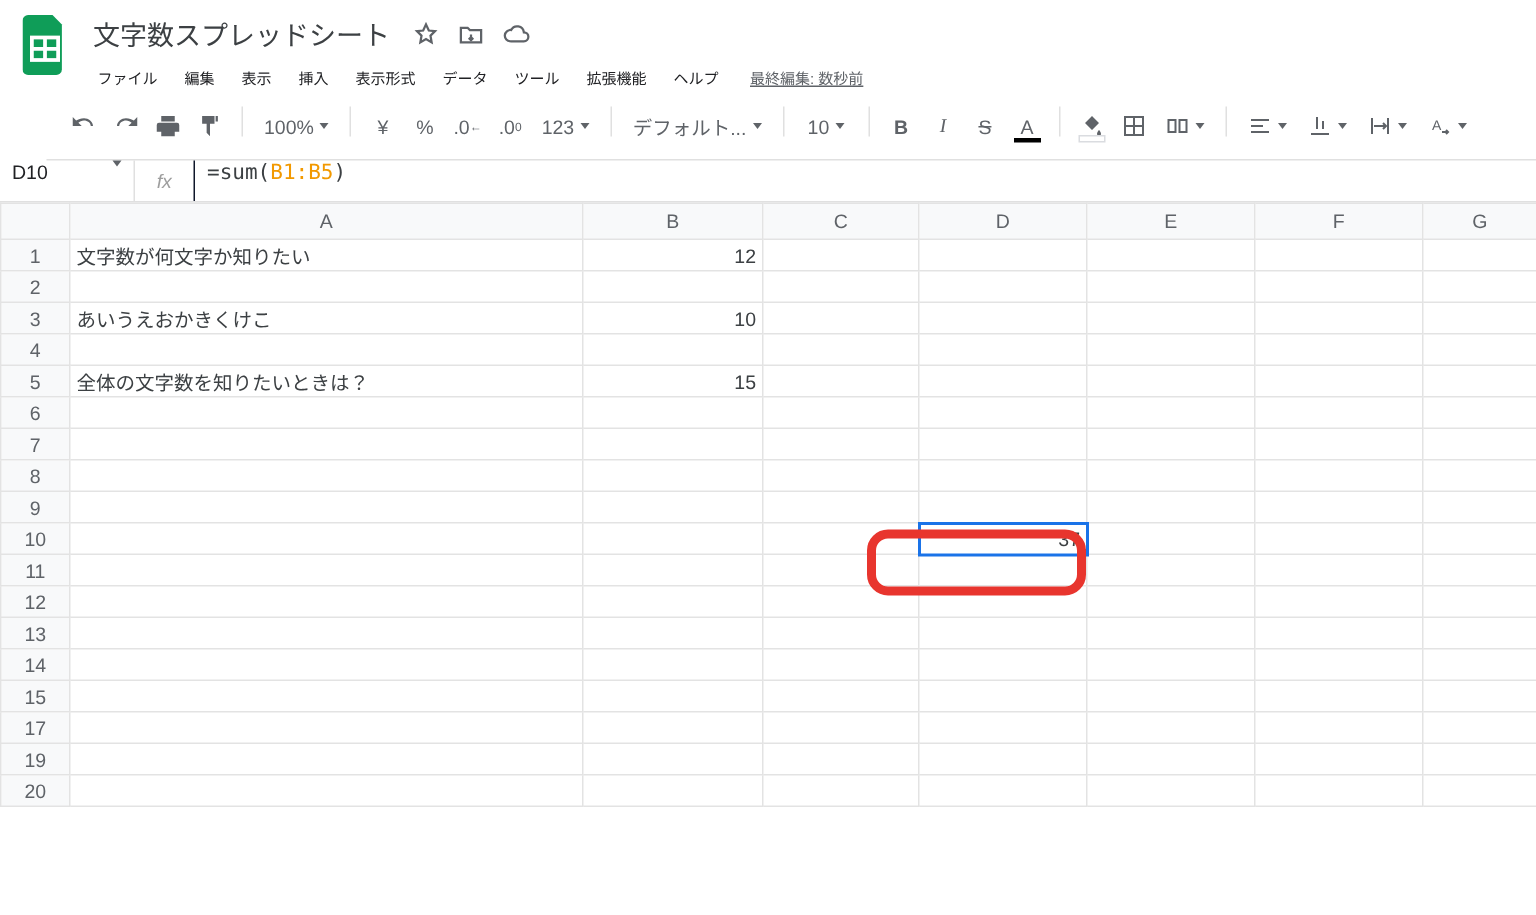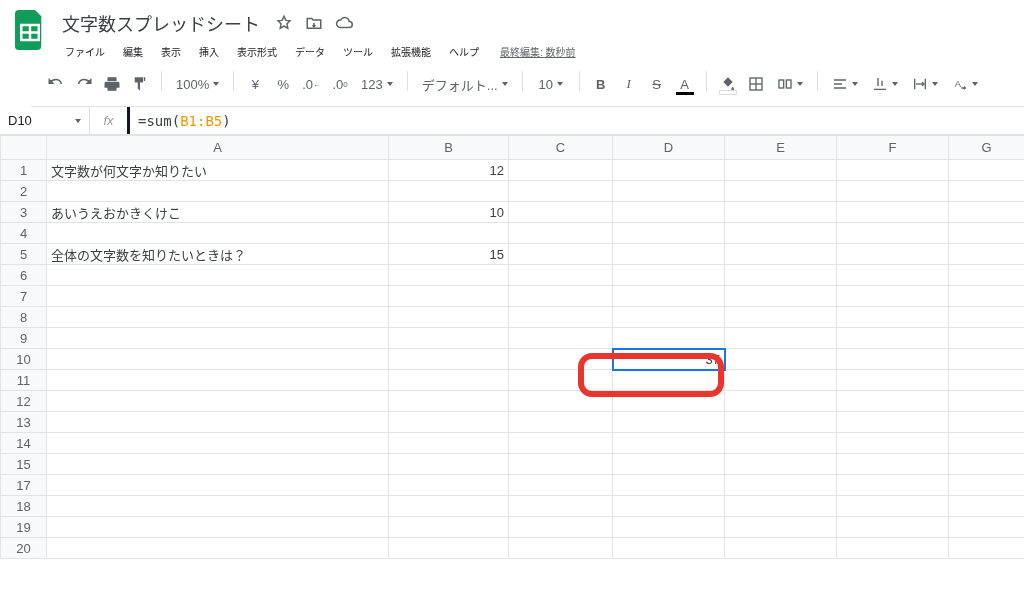--- a/index.html
+++ b/index.html
@@ -21,23 +21,23 @@
   .tbtn svg{ fill:#5f6368;}
   .sep { width:1px; height:20px; background:#e0e0e0; margin:0 6px;}
   .tdrop { display:flex; align-items:center; gap:4px; padding:0 6px;}
   .caret { width:0;height:0;border-left:3px solid transparent;border-right:3px solid transparent;border-top:4px solid #5f6368;}
   .text-color { position:relative;}
   .text-color::after{ content:""; position:absolute; bottom:2px; left:4px; right:4px; height:3px; background:#000;}
   .fill-color { position:relative;}
   .fill-color::after{ content:""; position:absolute; bottom:2px; left:4px; right:4px; height:3px; background:#fff; border:1px solid #dadce0;}
   
   .formula-bar { display:flex; align-items:center; border-bottom:1px solid #e0e0e0; height:28px; font-size:13px;}
-  .name-box { width:90px; border-right:1px solid #e0e0e0; padding:0 8px; display:flex; align-items:center; justify-content:space-between; color:#202124; height:100%;}
-  .fx { width:40px; color:#9e9e9e; font-style:italic; display:flex; align-items:center; justify-content:center; border-right:3px solid #0f172a; height:100%;}
-  .formula-input { flex:1; padding:0 8px; font-family: "Consolas", monospace; font-size:14px; display:flex; align-items:center; height:100%;}
+  .name-box { width:90px; border-right:1px solid #e0e0e0; padding:0 8px; display:flex; justify-content:space-between; color:#202124; height:100%;}
+  .fx { width:40px; color:#9e9e9e; font-style:italic; display:flex; align-items:center; justify-content:center; border-right:1px solid #0f172a; height:100%;}
+  .formula-input { flex:1; padding:0 8px; font-family: "Consolas", monospace; font-size:14px; display:flex; height:100%;}
   .tok-range{ color:#f29900;}
   
   .grid { position:relative; }
   table.sheet { border-collapse:collapse; table-layout:fixed; width:1024px;}
   .sheet th, .sheet td { border:1px solid #e3e3e3; height:21px; padding:0 4px; font-size:13px; background:#fff; overflow:hidden; white-space:nowrap;}
   .sheet thead th { background:#f8f9fa; color:#5f6368; text-align:center; font-weight:normal; height:24px;}
   .sheet .rowhdr { background:#f8f9fa; color:#5f6368; text-align:center; width:46px; font-weight:normal;}
   .sheet .corner { background:#f8f9fa; width:46px;}
   .colA{width:342px;} .colB{width:120px;} .colC{width:104px;} .colD{width:112px;} .colE{width:112px;} .colF{width:112px;} .colG{width:76px;}
   .num { text-align:right;}
@@ -385,30 +385,20 @@
           <th class="rowhdr">17</th>
           <td></td>
           <td class="num"></td>
           <td></td>
           <td class="num"></td>
           <td></td>
           <td></td>
           <td></td>
         </tr>
         <tr>
-          <th class="rowhdr">18</th>
-          <td></td>
-          <td class="num"></td>
-          <td></td>
-          <td class="num"></td>
-          <td></td>
-          <td></td>
-          <td></td>
-        </tr>
-        <tr>
           <th class="rowhdr">19</th>
           <td></td>
           <td class="num"></td>
           <td></td>
           <td class="num"></td>
           <td></td>
           <td></td>
           <td></td>
         </tr>
         <tr>

